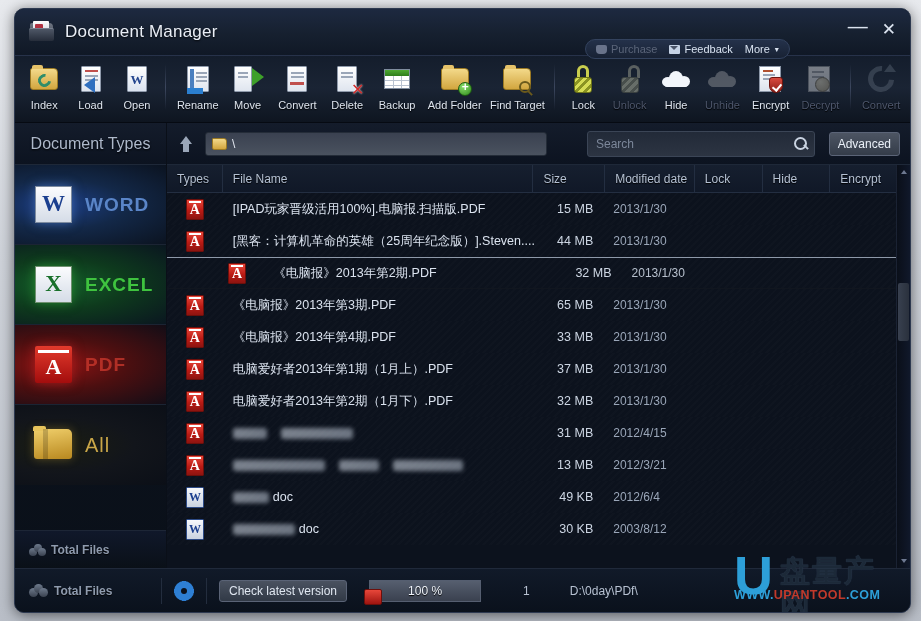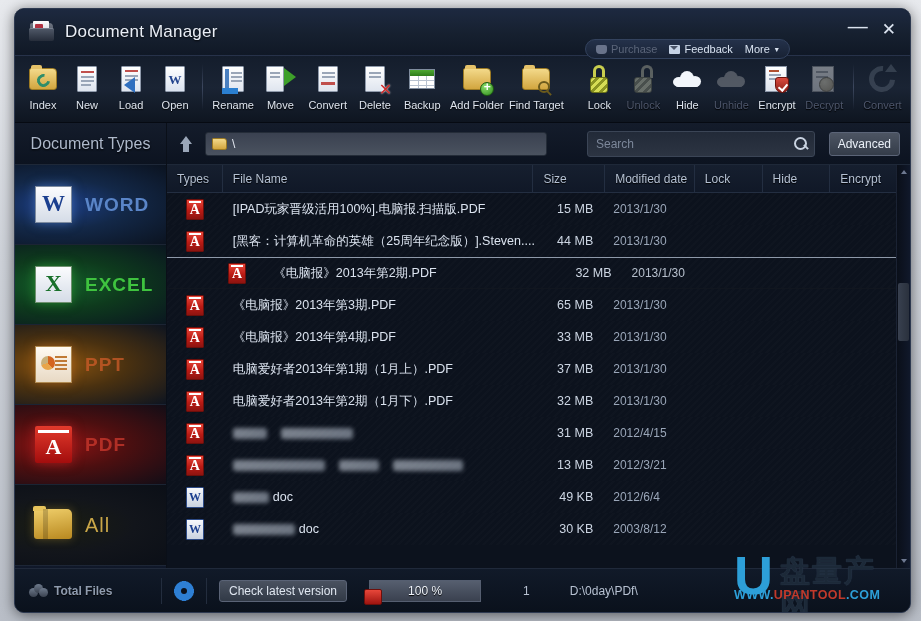--- a/index.html
+++ b/index.html
@@ -510,31 +510,20 @@
       <div class="tb-item">
         <div class="tb-ico">
           <div class="ic-folder"></div>
           <div style="position:absolute;left:10px;top:11px;width:13px;height:13px;border-radius:50%;border:3px solid #2f8d6a;border-right-color:transparent;transform:rotate(-35deg);"></div>
         </div>
         <div class="tb-lbl">Index</div>
       </div>
       <div class="tb-item">
         <div class="tb-ico">
           <div class="ic-doc">
-            <div class="ln r" style="top:4px;width:13px;"></div>
-            <div class="ln" style="top:9px;width:13px;"></div>
-            <div class="ln" style="top:13px;width:13px;"></div>
-            <div class="ln" style="top:17px;width:10px;"></div>
-          </div>
-        </div>
-        <div class="tb-lbl">New</div>
-      </div>
-      <div class="tb-item">
-        <div class="tb-ico">
-          <div class="ic-doc">
             <div class="ln" style="top:3px;width:13px;background:#c0504d;"></div>
             <div class="ln" style="top:8px;width:13px;"></div>
             <div class="ln" style="top:12px;width:13px;"></div>
           </div>
           <div class="ic-blue-arrow" style="left:9px;top:14px;"></div>
         </div>
         <div class="tb-lbl">Load</div>
       </div>
       <div class="tb-item">
         <div class="tb-ico">
@@ -700,34 +689,20 @@
           <div class="sico">
               <div class="wicon"></div>
             </div>
           <div class="slbl">WORD</div>
         </div>
         <div class="side-item si-excel">
           <div class="sico">
               <div class="xicon"></div>
             </div>
           <div class="slbl">EXCEL</div>
-        </div>
-        <div class="side-item si-ppt">
-          <div class="sico">
-            <div class="picon">
-                <div class="pie"></div>
-                <div class="bars">
-                  <i></i>
-                  <i></i>
-                  <i></i>
-                  <i></i>
-                </div>
-              </div>
-          </div>
-          <div class="slbl">PPT</div>
         </div>
         <div class="side-item si-pdf">
           <div class="sico">
               <div class="aicon"></div>
             </div>
           <div class="slbl">PDF</div>
         </div>
         <div class="side-item si-all" style="border-bottom:none;">
           <div class="sico">
               <div class="ficon"></div>

